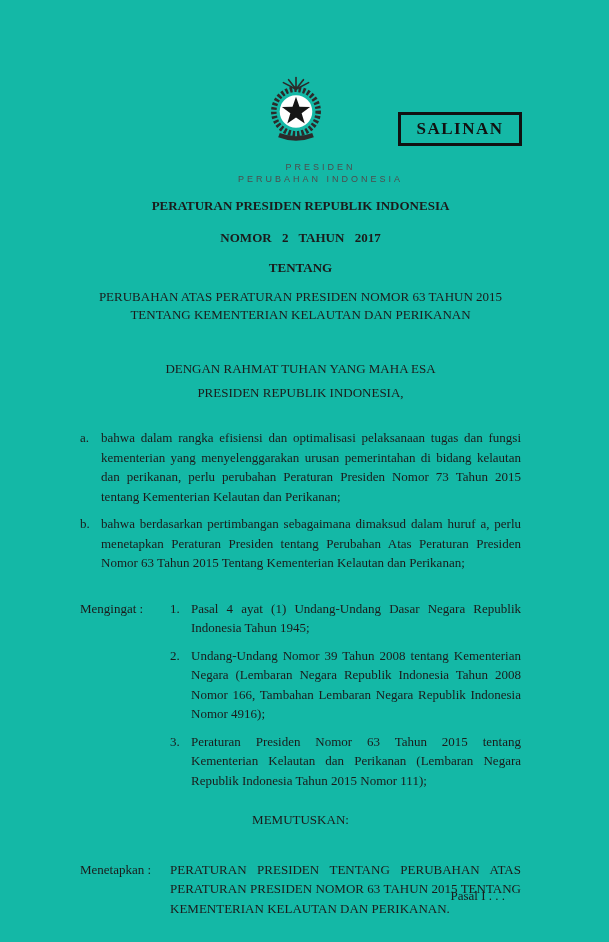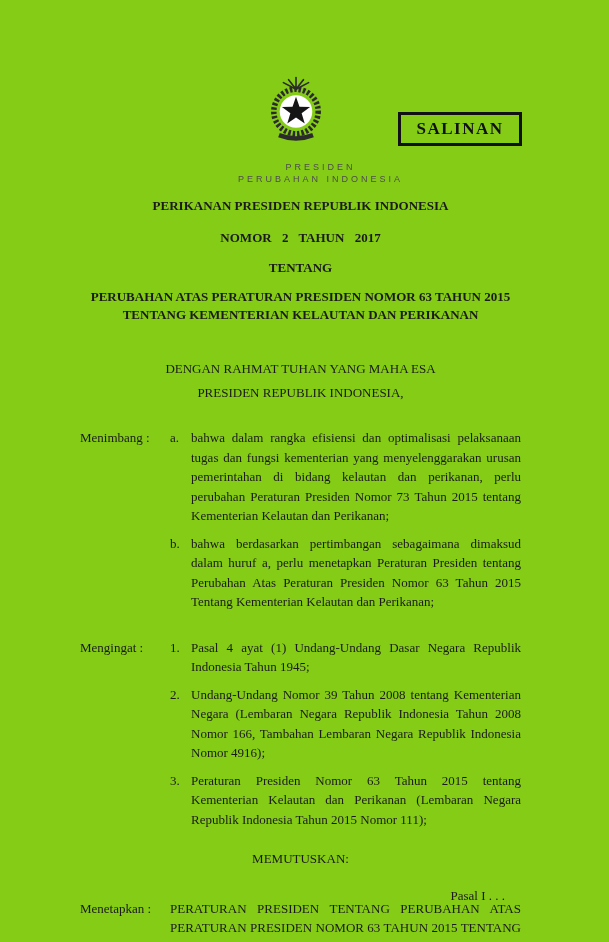--- a/index.html
+++ b/index.html
@@ -1,20 +1,20 @@
 <!DOCTYPE html>
 <html><head>
 <meta charset="utf-8">
 <style>
   html,body { margin:0; padding:0; background:#e8e8e8; }
   .page {
     position:relative;
     width:609px; height:942px;
     margin:0 auto;
-    background:#84cc16;
+    background:#14b8a6;
     font-family:"Liberation Serif", "DejaVu Serif", serif;
     color:#1b1b1b;
     overflow:hidden;
   }
 
   
   .emblem {
     position:absolute; top:70px; left:259px;
     width:74px; height:80px;
   }
@@ -37,21 +37,21 @@
   
   .content {
     position:absolute; top:196px; left:80px;
     width:441px;
     font-size:13px; line-height:1.5;
   }
   .t-center { text-align:center; }
   .title-heading   { font-weight:bold; margin:0 0 12px 0; }
   .title-number    { font-weight:bold; word-spacing:7px; margin:0 0 11px 0; }
   .title-tentang   { font-weight:bold; margin:0 0 10px 0; }
-  .title-subject   { font-weight:bold; line-height:1.45; margin:0; }
+  .title-subject   { font-weight:normal; line-height:1.45; margin:0; }
 
   .invocation { margin-top:34px; }
   .authority  { margin-top:4px; }
 
   .clause { display:flex; margin-top:26px; }
   .clause-label { width:90px; flex:none; }
   .clause-body  { flex:1; min-width:0; }
   .item { display:flex; margin-bottom:8px; }
   .item:last-child { margin-bottom:0; }
   .item-marker { width:21px; flex:none; }
@@ -96,30 +96,29 @@
     <span>SALINAN</span>
   </div>
 
   <div class="letterhead">
     <div>PRESIDEN</div>
     <div>PERUBAHAN INDONESIA</div>
   </div>
 
   <div class="content">
 
-    <div class="t-center title-heading">PERIKANAN PRESIDEN REPUBLIK INDONESIA</div>
+    <div class="t-center title-heading">PERATURAN PRESIDEN REPUBLIK INDONESIA</div>
     <div class="t-center title-number">NOMOR 2 TAHUN 2017</div>
     <div class="t-center title-tentang">TENTANG</div>
     <div class="t-center title-subject">PERUBAHAN ATAS PERATURAN PRESIDEN NOMOR 63 TAHUN 2015 TENTANG KEMENTERIAN KELAUTAN DAN PERIKANAN</div>
 
     <div class="t-center invocation">DENGAN RAHMAT TUHAN YANG MAHA ESA</div>
     <div class="t-center authority">PRESIDEN REPUBLIK INDONESIA,</div>
 
     <div class="clause">
-      <div class="clause-label">Menimbang :</div>
       <div class="clause-body">
         <div class="item">
           <span class="item-marker">a.</span>
           <span class="item-text">bahwa dalam rangka efisiensi dan optimalisasi pelaksanaan tugas dan fungsi kementerian yang menyelenggarakan urusan pemerintahan di bidang kelautan dan perikanan, perlu perubahan Peraturan Presiden Nomor 73 Tahun 2015 tentang Kementerian Kelautan dan Perikanan;</span>
         </div>
         <div class="item">
           <span class="item-marker">b.</span>
           <span class="item-text">bahwa berdasarkan pertimbangan sebagaimana dimaksud dalam huruf a, perlu menetapkan Peraturan Presiden tentang Perubahan Atas Peraturan Presiden Nomor 63 Tahun 2015 Tentang Kementerian Kelautan dan Perikanan;</span>
         </div>
       </div>

